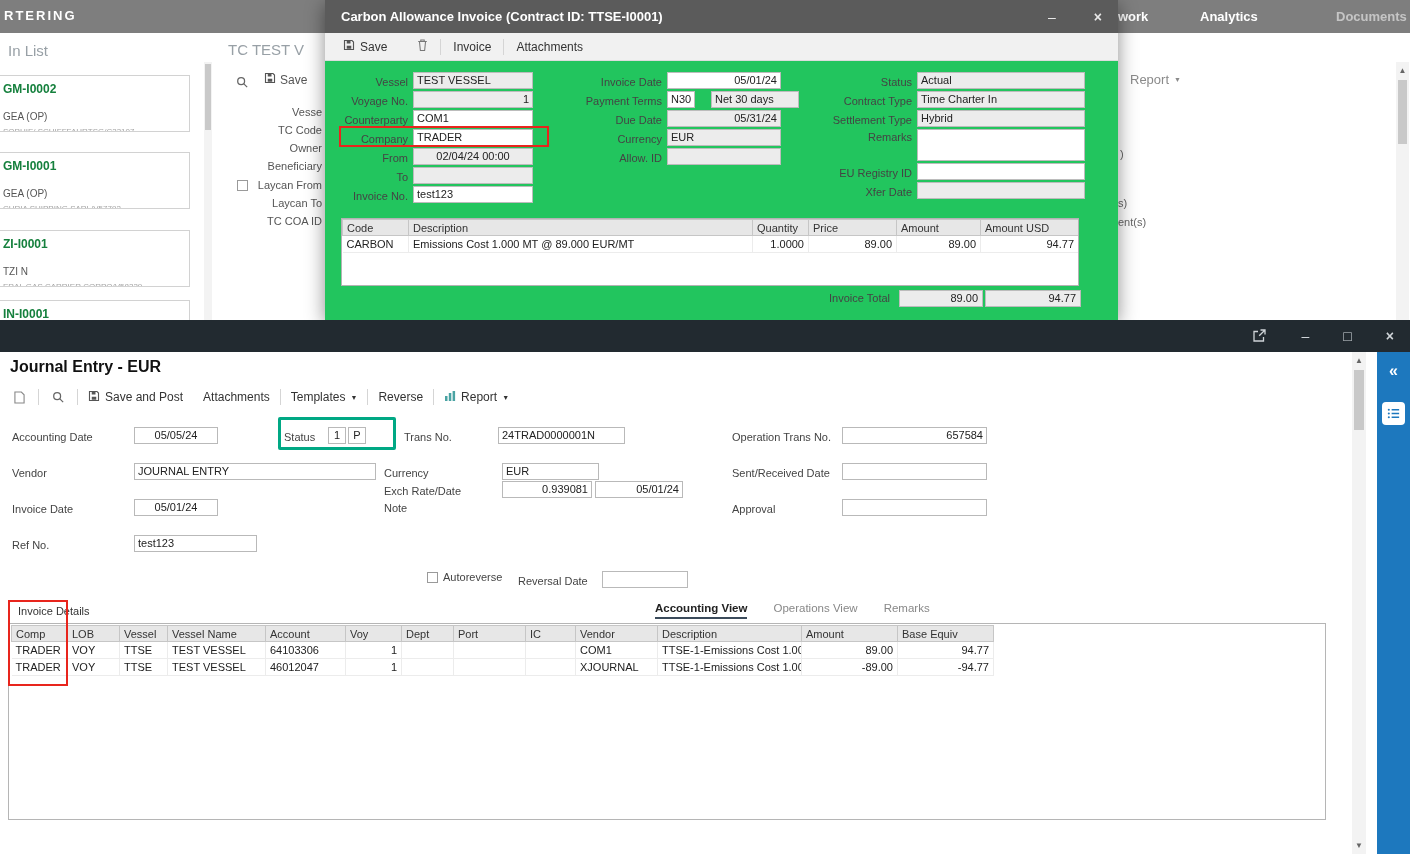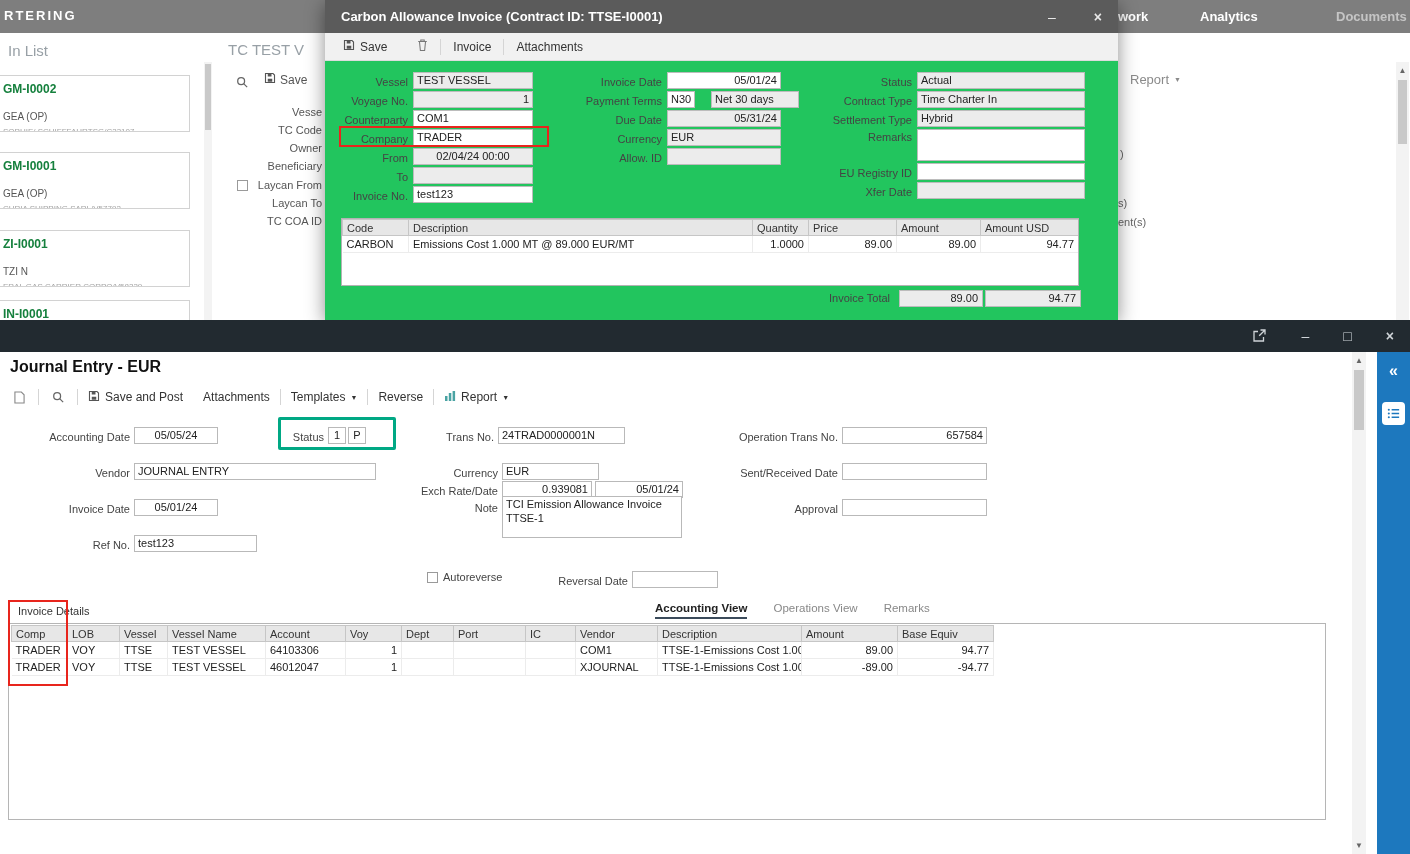--- a/index.html
+++ b/index.html
@@ -67,21 +67,21 @@
   .jbar{height:32px;background:#222a30;display:flex;align-items:center;justify-content:flex-end;gap:34px;padding-right:16px;}
   .jctl{color:#cfd4d8;font-size:14px;cursor:default;line-height:1;}
   .jtitle{position:absolute;left:10px;top:38px;font-size:16px;font-weight:bold;color:#111;white-space:nowrap;}
   .jtoolbar{position:absolute;left:10px;top:66px;height:22px;display:flex;align-items:center;font-size:12px;color:#333;}
   .jtoolbar .tsep{margin:0 10px;}
   .jtb{display:flex;align-items:center;gap:5px;white-space:nowrap;}
   .iconbtn{display:flex;align-items:center;justify-content:center;width:18px;height:18px;}
 
   .jrow{position:absolute;display:flex;align-items:center;}
   .jrow.top{align-items:flex-start;}
-  .jlabel{font-size:11px;color:#444;text-align:right;flex:none;margin-right:4px;white-space:nowrap;padding-top:2px;}
+  .jlabel{font-size:11px;color:#444;text-align:left;flex:none;margin-right:4px;white-space:nowrap;padding-top:2px;}
   .jfld{height:17px;border:1px solid #b9b9b9;background:#fff;font-size:11px;color:#222;padding:1px 3px;flex:none;white-space:nowrap;overflow:hidden;}
   .jfld.r{text-align:right;}
   .jfld.c{text-align:center;}
   .jnote{height:42px;white-space:normal;line-height:1.25;}
 
   .section-label{position:absolute;left:18px;top:285px;font-size:11px;color:#333;white-space:nowrap;}
   .tabs{position:absolute;left:655px;top:282px;display:flex;gap:26px;font-size:11.5px;color:#888;}
   .tab{white-space:nowrap;cursor:default;padding-bottom:3px;}
   .tab.active{color:#222;font-weight:bold;border-bottom:2px solid #3a4a5a;}
 
@@ -421,39 +421,38 @@
     <span class="jfld r" style="width:88px;margin-left:3px">05/01/24</span>
   </div>
 
   <div class="jrow" style="left:12px;top:179px">
     <span class="jlabel" style="width:118px">Invoice Date</span>
     <span class="jfld c" style="width:84px">05/01/24</span>
   </div>
 
   <div class="jrow top" style="left:384px;top:176px">
     <span class="jlabel" style="width:114px;padding-top:6px">Note</span>
-    <span class="jfld jnote" style="width:180px">TCI Emission Allowance Invoice TTSE-1</span>
   </div>
 
   <div class="jrow" style="left:732px;top:179px">
     <span class="jlabel" style="width:106px">Approval</span>
     <span class="jfld" style="width:145px"></span>
   </div>
 
   <div class="jrow" style="left:12px;top:215px">
     <span class="jlabel" style="width:118px">Ref No.</span>
     <span class="jfld" style="width:123px">test123</span>
   </div>
 
   <div class="jrow" style="left:427px;top:251px">
     <span class="cbox" style="position:static"></span>
     <span style="font-size:11px;color:#444;margin-left:5px">Autoreverse</span>
   </div>
 
-  <div class="jrow" style="left:548px;top:251px">
+  <div class="jrow" style="left:518px;top:251px">
     <span class="jlabel" style="width:80px">Reversal Date</span>
     <span class="jfld" style="width:86px"></span>
   </div>
 
   <div class="hl-green" style="left:278px;top:97px;width:118px;height:33px"></div>
 
   <span class="section-label">Invoice Details</span>
   <div class="tabs">
     <span class="tab active">Accounting View</span>
     <span class="tab">Operations View</span>

